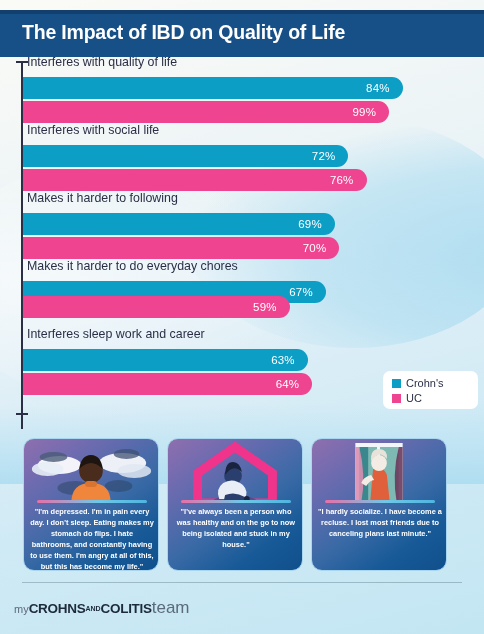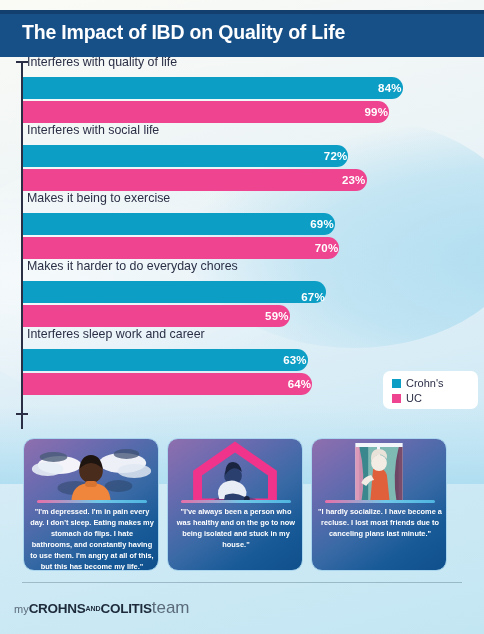--- a/index.html
+++ b/index.html
@@ -65,22 +65,22 @@
     position:absolute; left:4px; top:0;
     font-size:12.4px; color:#2b2f46; white-space:nowrap;
   }
   .bar {
     position:absolute; height:22px; border-radius:0 11px 11px 0;
     display:flex; align-items:center; justify-content:flex-end;
   }
   .bar-crohns { background:#0d9ec6; }
   .bar-uc { background:#ef4490; }
   .bar-value {
-    font-size:11.5px; font-weight:bold; color:#ffffff;
-    padding-right:1px; letter-spacing:0.2px;
+    font-size:11.5px; font-weight:normal; color:#ffffff;
+    padding-right:13px; letter-spacing:0.2px;
   }
   
   #legend {
     position:absolute; left:383px; top:371px; width:95px; height:38px;
     background:#ffffff; border-radius:7px;
     padding:5px 0 0 9px;
   }
   .legend-row { display:flex; align-items:center; height:14px; margin-bottom:1px; }
   .legend-swatch { width:9px; height:9px; margin-right:5px; flex:0 0 auto; }
   .legend-label { font-size:11px; color:#2b2f46; }
@@ -153,38 +153,38 @@
           <div class="bar bar-uc" style="top: 46px; left: 0px; width: 366.12px; background: rgb(239, 68, 144);">
             <span class="bar-value">99%</span>
           </div>
         </div>
         <div class="bar-group" style="top: 76px;">
           <div class="cat-label">Interferes with social life</div>
           <div class="bar bar-crohns" style="top: 22px; left: 0px; width: 325.44px; background: rgb(13, 158, 198);">
             <span class="bar-value">72%</span>
           </div>
           <div class="bar bar-uc" style="top: 46px; left: 0px; width: 343.52px; background: rgb(239, 68, 144);">
-            <span class="bar-value">23%</span>
+            <span class="bar-value">76%</span>
           </div>
         </div>
         <div class="bar-group" style="top: 144px;">
-          <div class="cat-label">Makes it being to exercise</div>
+          <div class="cat-label">Makes it harder to following</div>
           <div class="bar bar-crohns" style="top: 22px; left: 0px; width: 311.88px; background: rgb(13, 158, 198); align-items: center;">
             <span class="bar-value">69%</span>
           </div>
           <div class="bar bar-uc" style="top: 46px; left: 0px; width: 316.4px; background: rgb(239, 68, 144);">
             <span class="bar-value">70%</span>
           </div>
         </div>
         <div class="bar-group" style="top: 212px;">
           <div class="cat-label">Makes it harder to do everyday chores</div>
-          <div class="bar bar-crohns" style="top: 22px; left: 0px; width: 302.84px; background: rgb(13, 158, 198); align-items: flex-end;">
+          <div class="bar bar-crohns" style="top: 22px; left: 0px; width: 302.84px; background: rgb(13, 158, 198);">
             <span class="bar-value">67%</span>
           </div>
-          <div class="bar bar-uc" style="top: 46px; left: 0px; width: 266.68px; background: rgb(239, 68, 144);">
+          <div class="bar bar-uc" style="top: 37px; left: 0px; width: 266.68px; background: rgb(239, 68, 144);">
             <span class="bar-value">59%</span>
           </div>
         </div>
         <div class="bar-group" style="top: 280px;">
           <div class="cat-label">Interferes sleep work and career</div>
           <div class="bar bar-crohns" style="top: 22px; left: 0px; width: 284.76px; background: rgb(13, 158, 198);">
             <span class="bar-value">63%</span>
           </div>
           <div class="bar bar-uc" style="top: 46px; left: 0px; width: 289.28px; background: rgb(239, 68, 144); text-align: center;">
             <span class="bar-value">64%</span>

